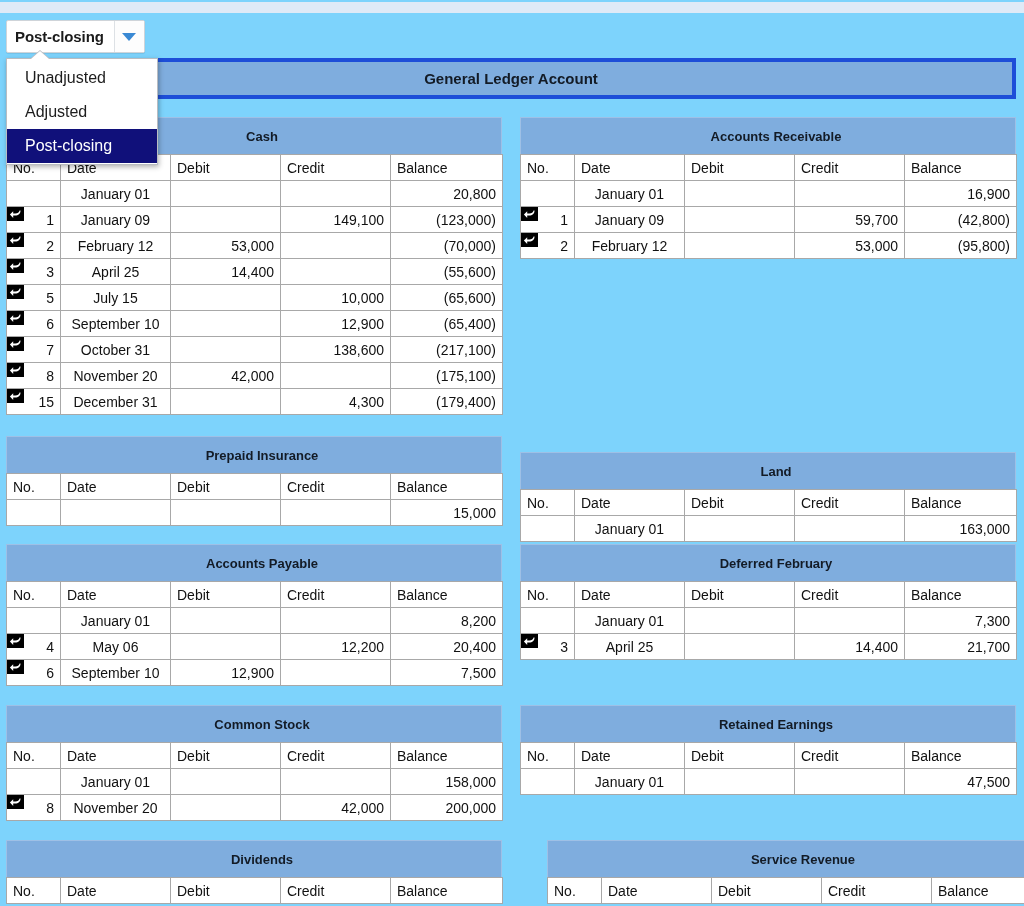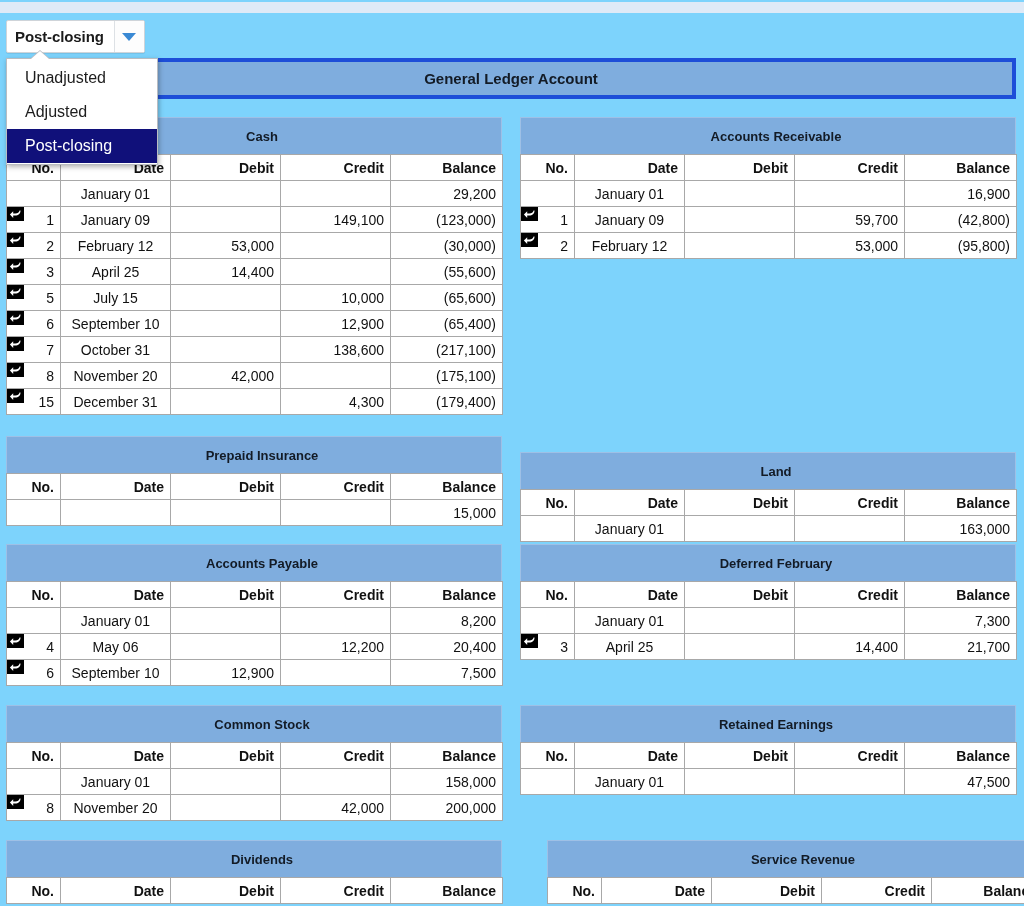--- a/index.html
+++ b/index.html
@@ -143,22 +143,22 @@
   table.ledger th, table.ledger td {
     border: 1px solid #a8a8a8;
     height: 26px;
     font-size: 14px;
     color: #111111;
     padding: 0 6px;
     overflow: hidden;
     white-space: nowrap;
   }
   table.ledger th {
-    font-weight: bold;
-    text-align: right;
+    font-weight: normal;
+    text-align: left;
     background: #ffffff;
   }
   
   col.c-no      { width: 54px; }
   col.c-date    { width: 110px; }
   col.c-debit   { width: 110px; }
   col.c-credit  { width: 110px; }
   col.c-balance { width: 112px; }
 
   td.c-no      { text-align: right;  padding-right: 7px; position: relative; }
@@ -224,21 +224,21 @@
               <th>Credit</th>
               <th>Balance</th>
             </tr>
           </thead>
           <tbody>
             <tr>
               <td class="c-no"></td>
               <td class="c-date">January 01</td>
               <td class="c-debit"></td>
               <td class="c-credit"></td>
-              <td class="c-balance">29,200</td>
+              <td class="c-balance">20,800</td>
             </tr>
             <tr>
               <td class="c-no">1<span class="ret-badge">
                   <svg width="13" height="11" viewBox="0 0 13 11" aria-hidden="true">
                     <path d="M11.5 1.6 C11.5 5.0 9.4 6.6 6.2 6.6 L4.2 6.6 L4.2 8.9 L0.9 5.6 L4.2 2.3 L4.2 4.5 L6.3 4.5 C8.6 4.5 10.1 3.6 10.6 1.6 Z" fill="#ffffff"></path>
                   </svg>
                 </span></td>
               <td class="c-date">January 09</td>
               <td class="c-debit"></td>
               <td class="c-credit">149,100</td>
@@ -246,21 +246,21 @@
             </tr>
             <tr>
               <td class="c-no">2<span class="ret-badge">
                   <svg width="13" height="11" viewBox="0 0 13 11" aria-hidden="true">
                     <path d="M11.5 1.6 C11.5 5.0 9.4 6.6 6.2 6.6 L4.2 6.6 L4.2 8.9 L0.9 5.6 L4.2 2.3 L4.2 4.5 L6.3 4.5 C8.6 4.5 10.1 3.6 10.6 1.6 Z" fill="#ffffff"></path>
                   </svg>
                 </span></td>
               <td class="c-date">February 12</td>
               <td class="c-debit">53,000</td>
               <td class="c-credit"></td>
-              <td class="c-balance">(30,000)</td>
+              <td class="c-balance">(70,000)</td>
             </tr>
             <tr>
               <td class="c-no">3<span class="ret-badge">
                   <svg width="13" height="11" viewBox="0 0 13 11" aria-hidden="true">
                     <path d="M11.5 1.6 C11.5 5.0 9.4 6.6 6.2 6.6 L4.2 6.6 L4.2 8.9 L0.9 5.6 L4.2 2.3 L4.2 4.5 L6.3 4.5 C8.6 4.5 10.1 3.6 10.6 1.6 Z" fill="#ffffff"></path>
                   </svg>
                 </span></td>
               <td class="c-date">April 25</td>
               <td class="c-debit">14,400</td>
               <td class="c-credit"></td>

